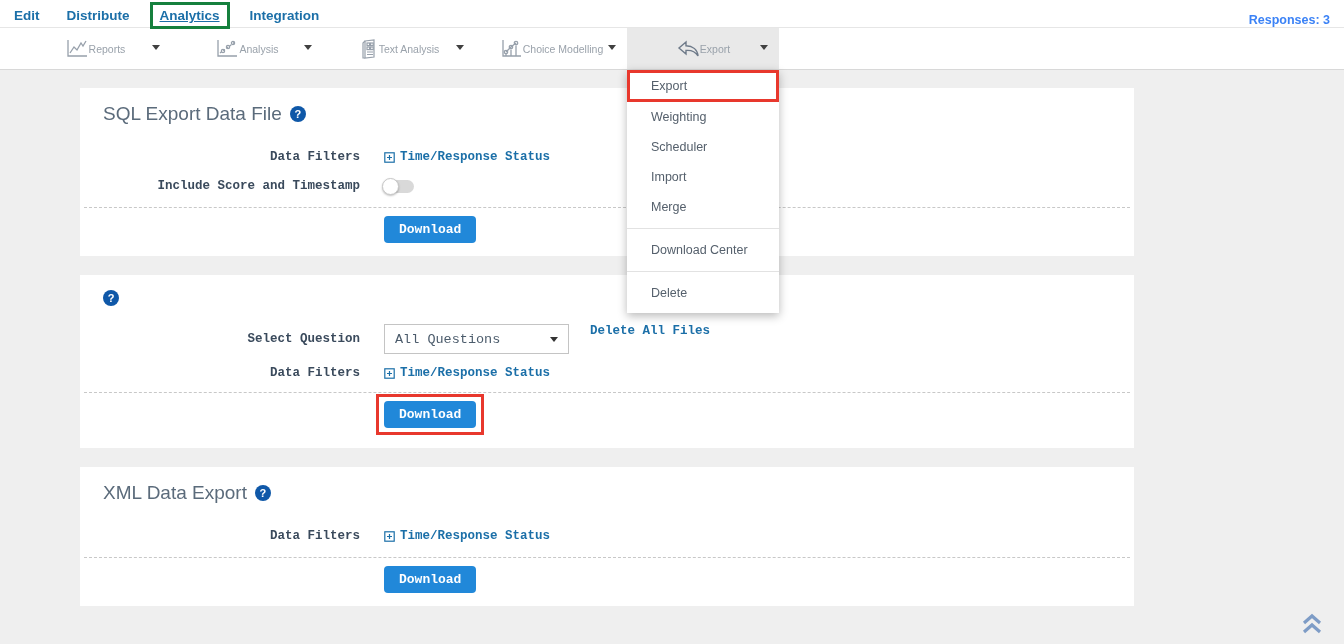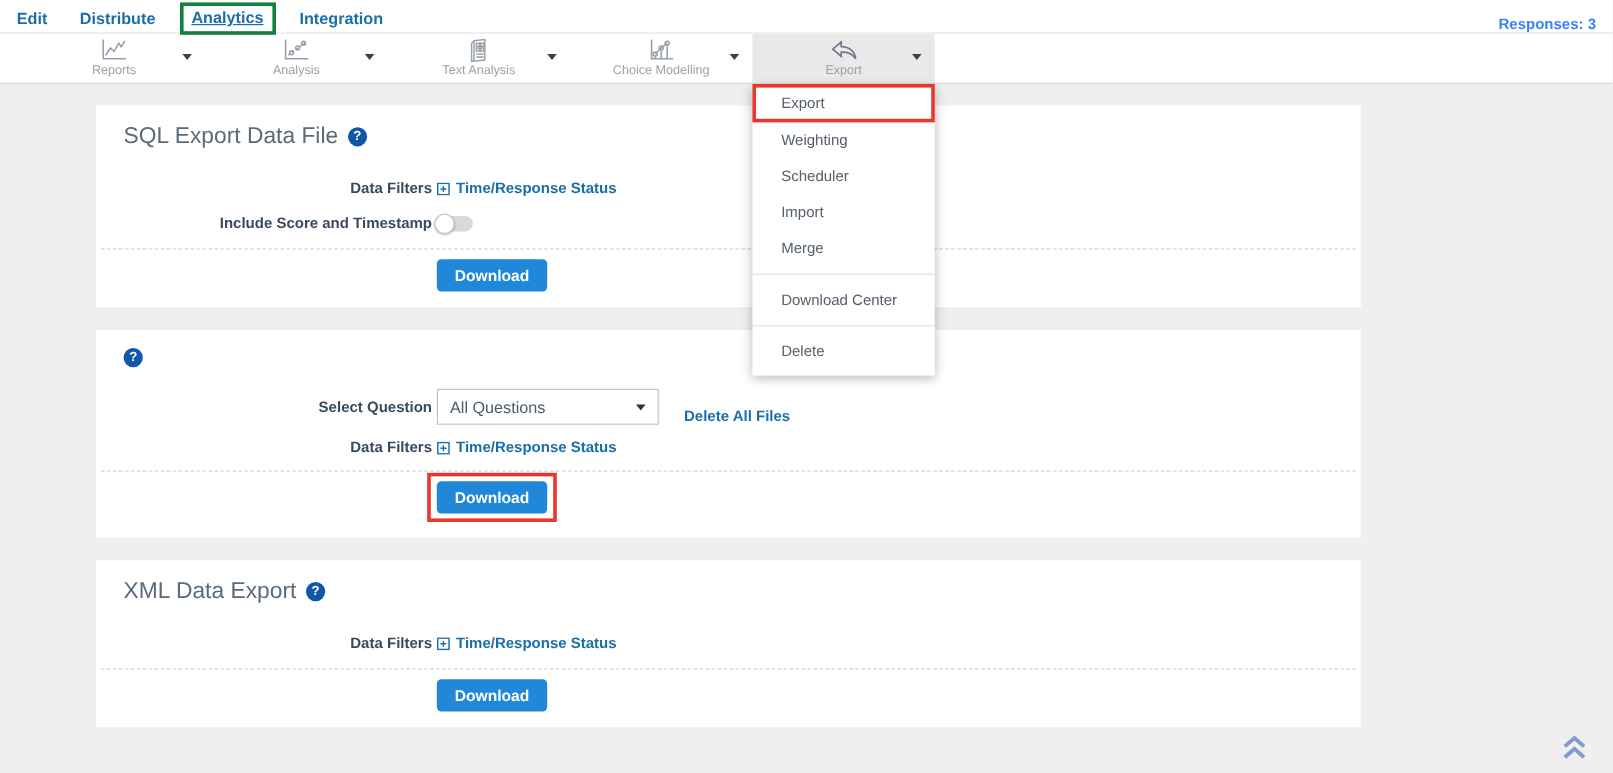--- a/index.html
+++ b/index.html
@@ -26,21 +26,21 @@
   }
   .analytics-box .nav-item { margin:0; text-decoration:underline; }
   .responses { color:#3b82f6; font-size:12.5px; font-weight:700; text-decoration:none; cursor:pointer; }
 
   
   .toolbar {
     height:42px; background:#ffffff; border-bottom:1px solid #d8d8d8;
     display:flex; padding-left:19px; position:relative; z-index:4;
   }
   .tb-cell {
-    width:152px; display:flex; flex-direction:column; align-items:center;
+    width:152px; display:flex; align-items:center;
     justify-content:center; position:relative; cursor:pointer;
   }
   .tb-cell.active { background:#e9e9e9; }
   .tb-icon { height:20px; display:flex; align-items:center; justify-content:center; }
   .tb-label { font-size:10.5px; color:#9aa2ab; margin-top:1px; white-space:nowrap; }
   .tb-caret {
     position:absolute; right:11px; top:17px; width:0; height:0;
     border-left:4px solid transparent; border-right:4px solid transparent;
     border-top:5px solid #404040; cursor:pointer;
   }
@@ -61,26 +61,26 @@
   .main { padding-top:18px; }
   .panel { width:1054px; margin:0 0 19px 80px; background:#ffffff; padding-bottom:13px; }
   .panel:last-of-type { margin-bottom:0; }
   .panel-title-row { display:flex; align-items:center; padding:15px 0 0 23px; }
   .panel-title { font-size:19px; font-weight:400; color:#5b6b7b; margin:0 8px 0 0; }
   .help {
     width:16px; height:16px; border-radius:50%; background:#0f58a8; color:#ffffff;
     font-size:11px; font-weight:700; display:inline-flex; align-items:center;
     justify-content:center; cursor:pointer; line-height:1;
   }
-  .form-row { display:flex; align-items:center; }
+  .form-row { display:flex; align-items:center;font-family:Liberation Mono, monospace; }
   .form-label {
     width:280px; text-align:right; font-size:12.5px; font-weight:700;
     color:#3a4a5c; flex-shrink:0;
   }
-  .form-content { margin-left:4px; display:flex; align-items:flex-end; }
+  .form-content { margin-left:24px; display:flex; align-items:flex-start; }
   .filter-link {
     color:#1b6fa8; font-size:12.5px; font-weight:700; text-decoration:none;
     display:flex; align-items:center; cursor:pointer;
   }
   .filter-link .plus-sq { margin-right:5px; display:inline-flex; }
   .toggle {
     width:30px; height:13px; background:#d9d9d9; border-radius:7px;
     position:relative; display:inline-block; cursor:pointer;
   }
   .toggle .knob {

